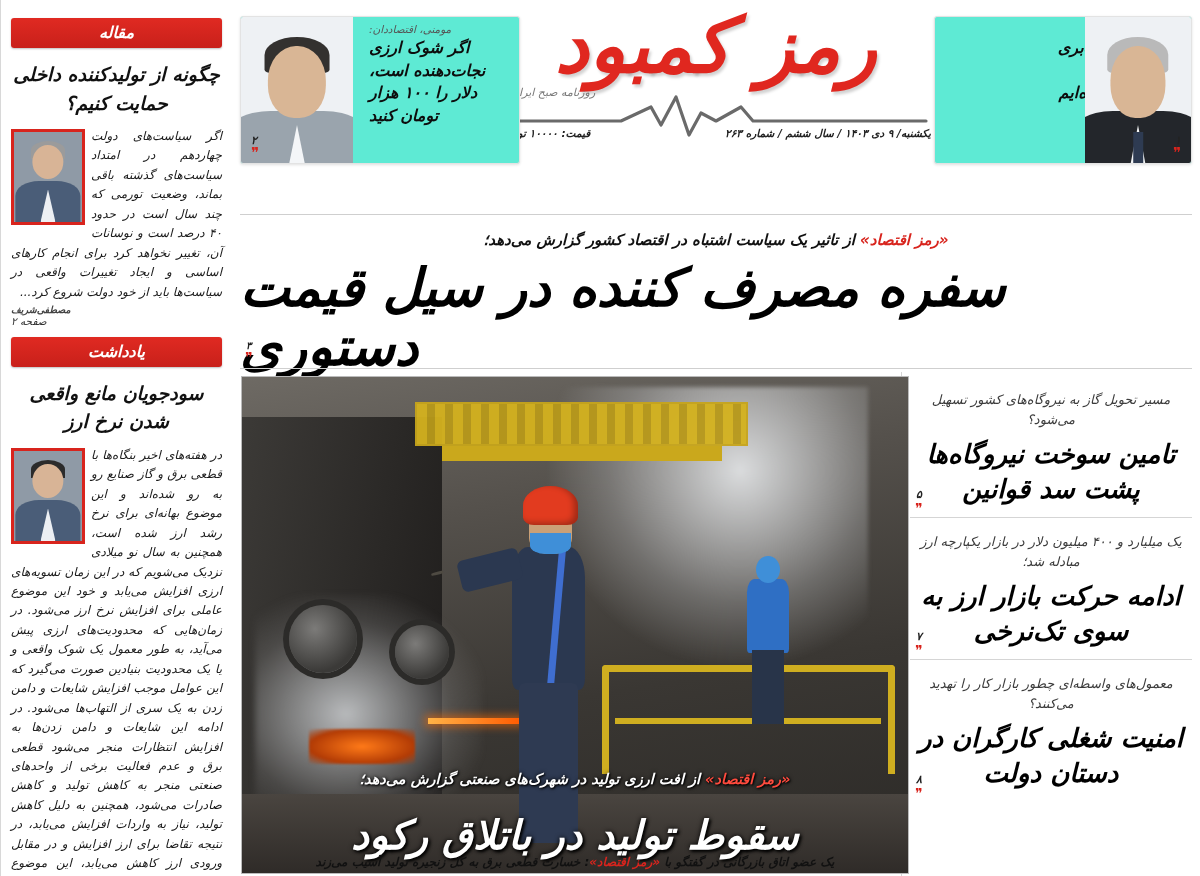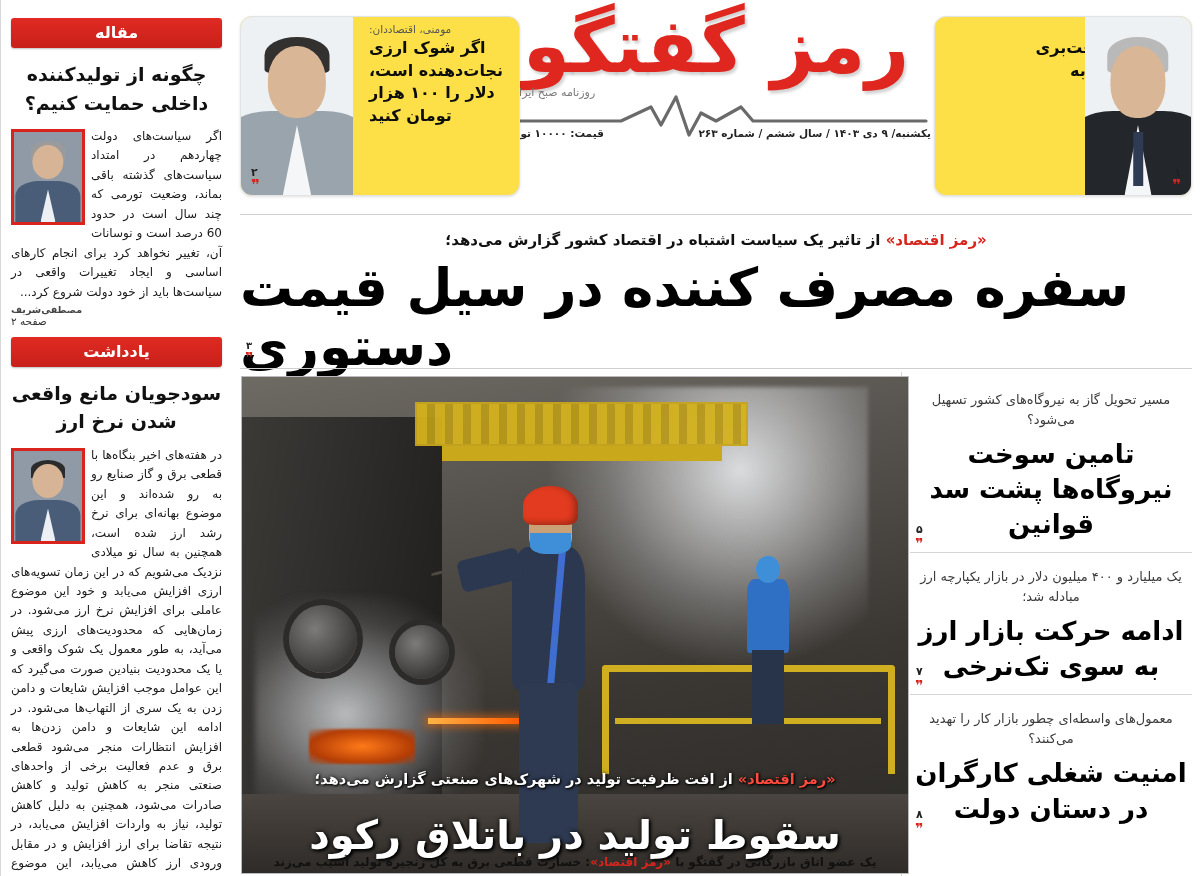--- a/index.html
+++ b/index.html
@@ -3,21 +3,21 @@
 <meta charset="utf-8">
 <title>رمز اقتصاد</title>
 <style>
   * { box-sizing: border-box; margin: 0; padding: 0; }
   html, body {
     width: 1200px; height: 876px;
     background: #ffffff;
     font-family: "DejaVu Sans", "Liberation Sans", sans-serif;
     overflow: hidden;
   }
-  .page { position: relative; width: 1200px; height: 876px; background:#fff; }
+  .page { position: relative; width: 1200px; height: 876px; background:#fff;font-style:italic; }
 
   
   .sidebar {
     position: absolute; top: 0; left: 0; width: 232px; height: 876px;
     padding: 18px 10px 0 10px; background:#fff;
     border-left: 1px solid #d8d8d8;
     direction: rtl; text-align: justify;
   }
   .sect-banner {
     background: linear-gradient(#e02a22, #c8201a);
@@ -90,22 +90,22 @@
   .pulse-row { position: relative; width: 430px; height: 42px; margin-top: -4px; }
   .pulse-row svg { position:absolute; left:0; top:0; }
   .meta-row {
     position: absolute; left: 0; right: 0; bottom: -2px;
     display: flex; justify-content: space-between;
     font-size: 10.5px; font-weight: bold; color: #222; direction: rtl;
   }
 
   
   .teaser {
-    position: absolute; top: 16px; height: 180px;
-    background: #fde047; border: 1px solid #e3e3e3; border-radius: 12px;
+    position: absolute; top: 16px; height: 148px;
+    background: #5eead4; border: 1px solid #e3e3e3; border-radius: 3px;
     box-shadow: 0 1px 3px rgba(0,0,0,.12);
     overflow: hidden;
   }
   .teaser.right-side { right: 8px; width: 258px; }
   .teaser.left-side  { left: 8px;  width: 280px; }
   .teaser-kicker {
     font-size: 10.5px; color: #555; padding: 6px 8px 0 8px; direction: rtl;
   }
   .teaser-title {
     font-size: 16px; font-weight: bold; line-height: 1.42; color:#0d0d0d;
@@ -337,21 +337,21 @@
     <div>
       <div class="sect-banner">مقاله</div>
       <h2 class="sb-headline">چگونه از تولیدکننده داخلی حمایت کنیم؟</h2>
       <div class="sb-body-wrap">
         <div class="sb-portrait left">
           <div class="hair"></div>
             <div class="head"></div>
           <div class="body"></div>
             <div class="shirt"></div>
         </div>
-        <p class="sb-text">اگر سیاست‌های دولت چهاردهم در امتداد سیاست‌های گذشته باقی بماند، وضعیت تورمی که چند سال است در حدود 60 درصد است و نوسانات آن، تغییر نخواهد کرد برای انجام کارهای اساسی و ایجاد تغییرات واقعی در سیاست‌ها باید از خود دولت شروع کرد...</p>
+        <p class="sb-text">اگر سیاست‌های دولت چهاردهم در امتداد سیاست‌های گذشته باقی بماند، وضعیت تورمی که چند سال است در حدود ۴۰ درصد است و نوسانات آن، تغییر نخواهد کرد برای انجام کارهای اساسی و ایجاد تغییرات واقعی در سیاست‌ها باید از خود دولت شروع کرد...</p>
         <div class="sb-caption" style="width:80px;float:left;clear:left;">مصطفی‌شریف</div>
       </div>
       <div class="sb-page">صفحه ۲</div>
     </div>
 
     <div>
       <div class="sect-banner">یادداشت</div>
       <h2 class="sb-headline">سودجویان مانع واقعی شدن نرخ ارز</h2>
       <div class="sb-body-wrap">
         <div class="sb-portrait left">
@@ -376,21 +376,21 @@
         <div class="pp-collar"></div>
         <div class="pp-tie"></div>
       </div>
       <div class="teaser-kicker">رئیس‌جمهور:</div>
       <div class="teaser-title">کولبری،سوخت‌بری و ته‌لنجی را به تهدیدتبدیل کرده‌ایم</div>
       <div class="teaser-pageno">۱</div>
       <div class="teaser-quote">❞</div>
     </div>
 
     <div class="logo-block">
-      <div class="logo-word">رمز گفتگو</div>
+      <div class="logo-word">رمز کمبود</div>
       <div class="logo-sub">روزنامه صبح ایران</div>
       <div class="pulse-row">
         <svg width="430" height="42" viewBox="0 0 430 42">
           <polyline points="5,26 120,26 150,12 160,30 175,2 188,40 200,18 215,26 240,12 252,26 425,26" fill="none" stroke="#6a6a6a" stroke-width="3.2" stroke-linejoin="round" stroke-linecap="round"></polyline>
         </svg>
         <div class="meta-row">
           <span>یکشنبه/ ۹ دی ۱۴۰۳ / سال ششم / شماره ۲۶۳</span>
           <span>قیمت: ۱۰۰۰۰ تومان</span>
         </div>
       </div>
@@ -450,21 +450,21 @@
     </div>
 
     <div class="ph-worker2">
       <div class="t"></div>
         <div class="l"></div>
         <div class="h"></div>
     </div>
 
     <figcaption class="photo-overlay">
       <div class="po-kicker">
-        <span class="brand">«رمز اقتصاد»</span><span> از افت ظرفیت تولید در شهرک‌های صنعتی گزارش می‌دهد؛</span>
+        <span class="brand">«رمز اقتصاد»</span><span> از افت ارزی تولید در شهرک‌های صنعتی گزارش می‌دهد؛</span>
       </div>
       <div class="po-title">سقوط تولید در باتلاق رکود</div>
     </figcaption>
   </figure>
 
   <div class="photo-caption">
     <span>یک عضو اتاق بازرگانی در گفتگو با </span><span class="brand">«رمز اقتصاد»</span><span>: خسارت قطعی برق به کل زنجیره تولید آسیب می‌زند</span>
   </div>
 
   <section class="rightcol">

